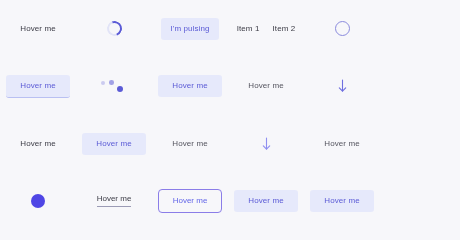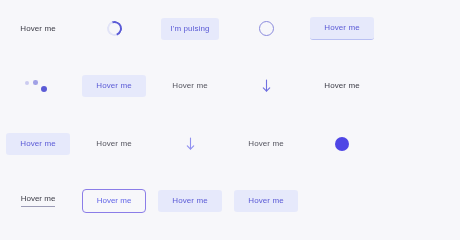--- a/index.html
+++ b/index.html
@@ -148,20 +148,26 @@
   </div>
 
   <div class="cell">
     <span class="spinner"></span>
   </div>
 
   <div class="cell">
     <button class="btn-soft">I'm pulsing</button>
   </div>
 
+  <div class="cell">
+    <div class="item-list">
+      <span class="txt-dark">Item 1</span>
+      <span class="txt-dark">Item 2</span>
+    </div>
+  </div>
 
   <div class="cell">
     <span class="circle-outline"></span>
   </div>
 
   <div class="cell">
     <button class="btn-soft wide btn-underline-edge">Hover me</button>
   </div>
 
   <div class="cell">

